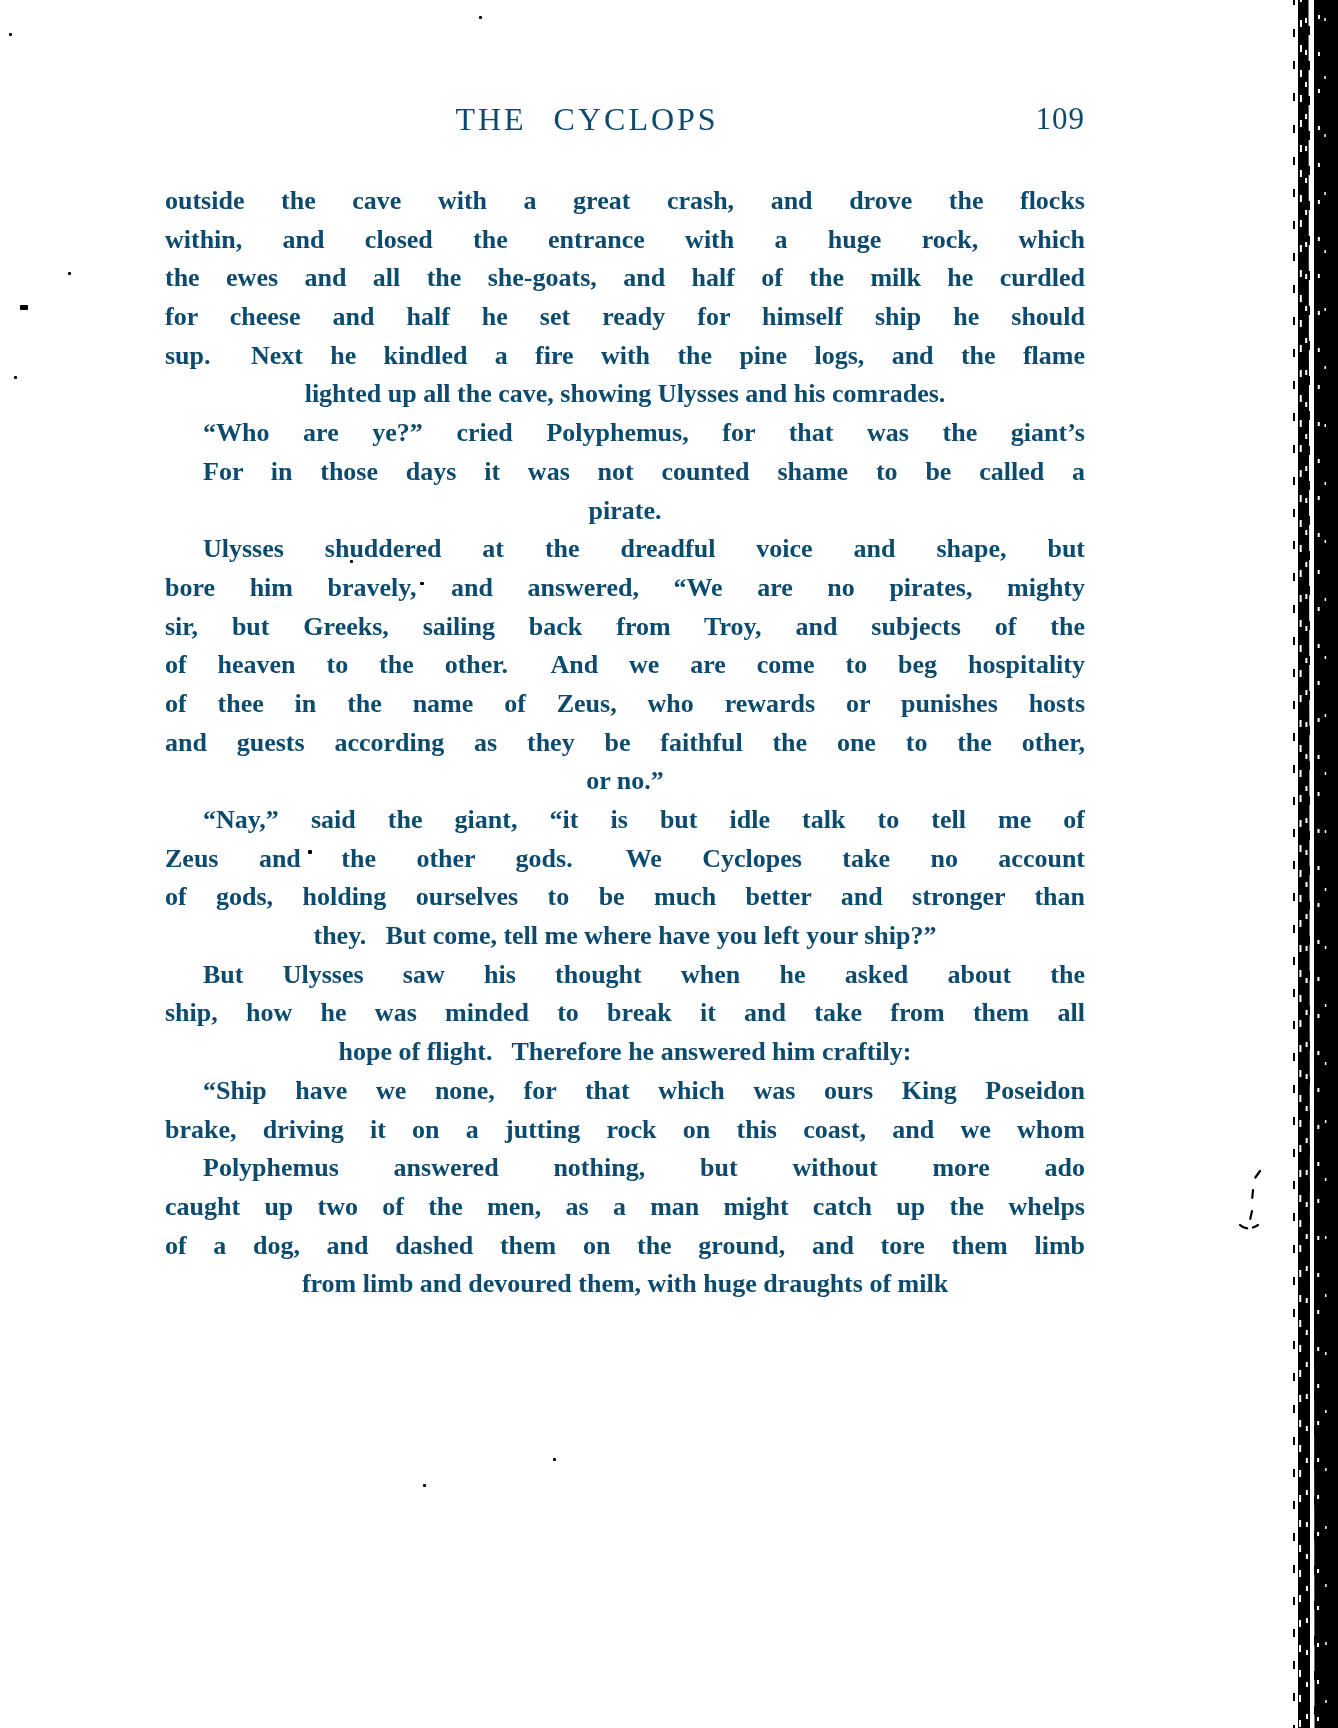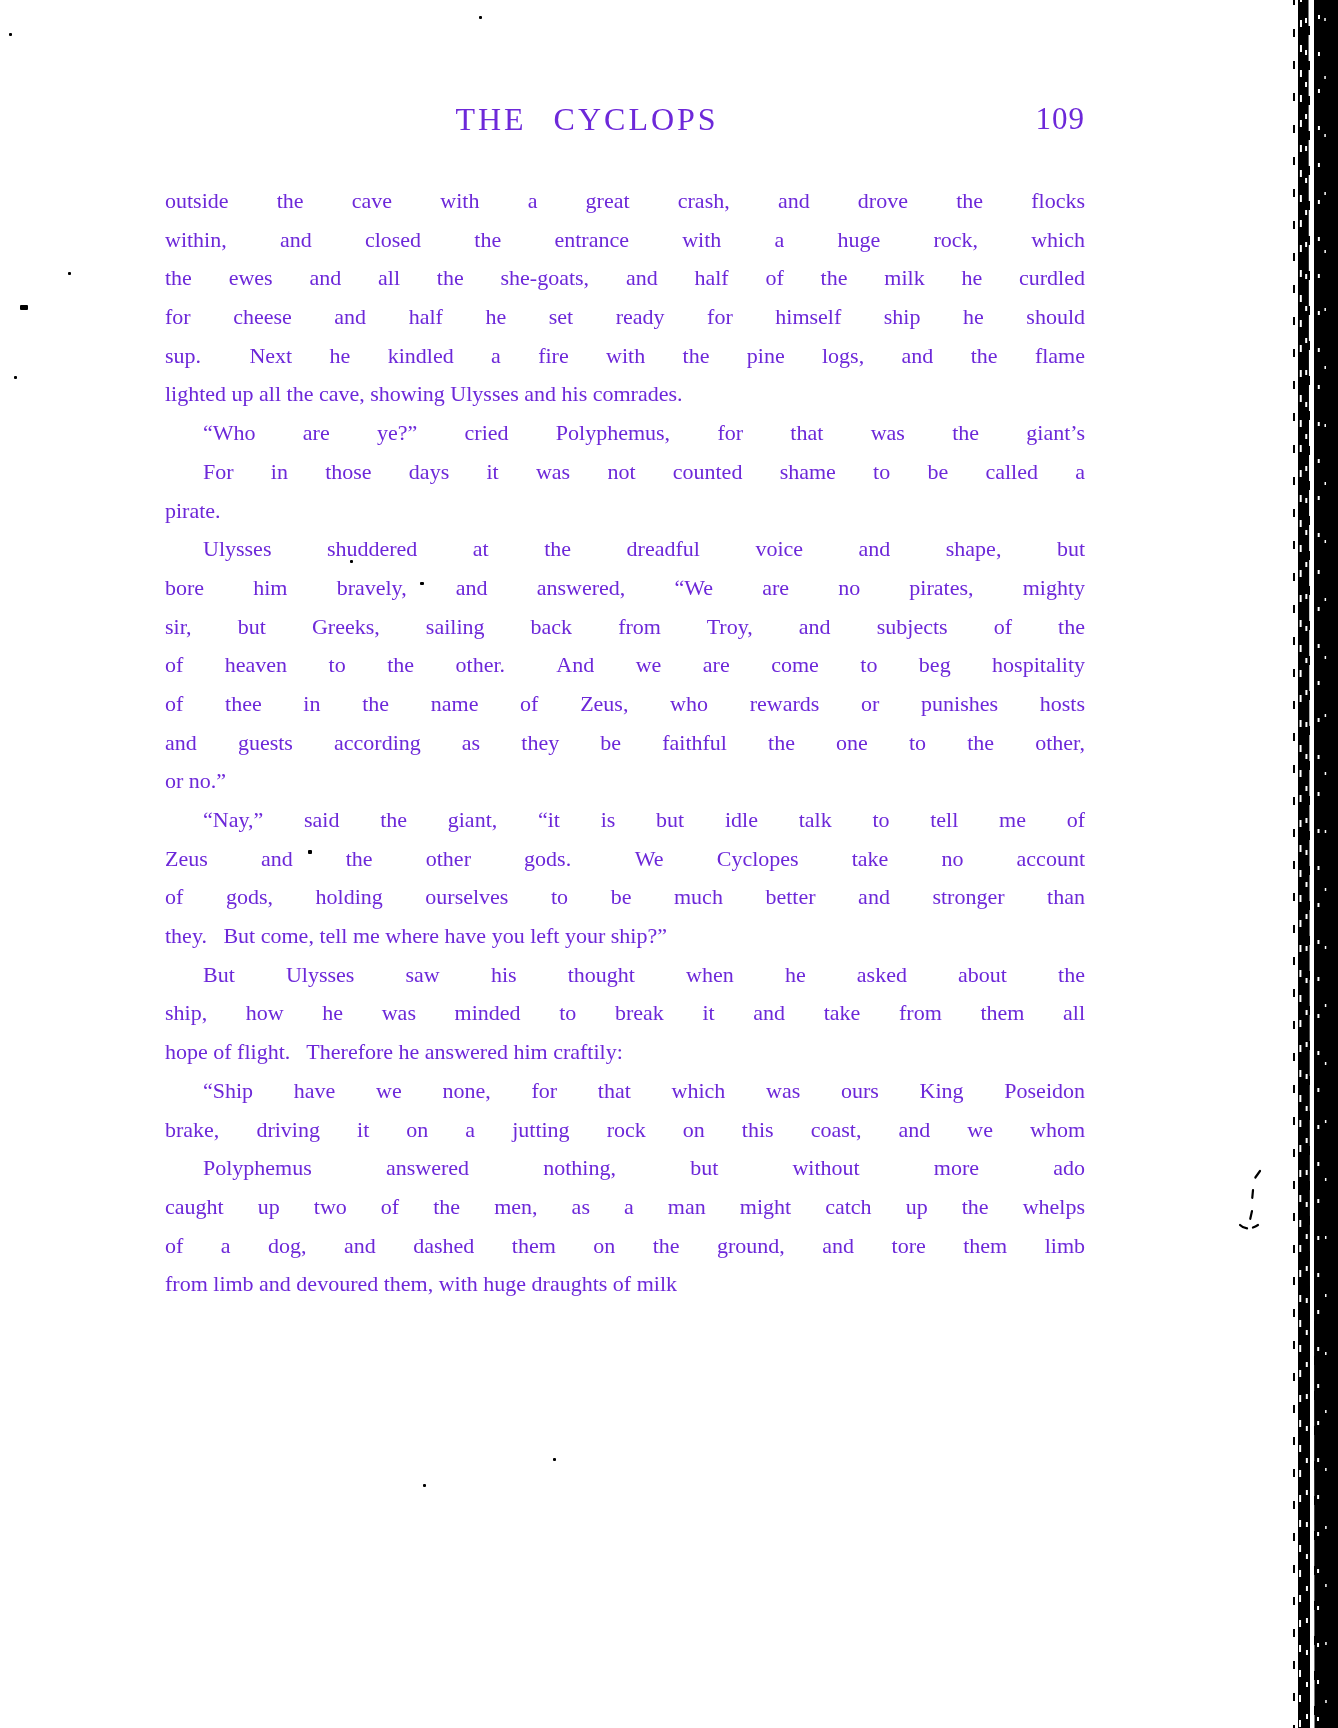--- a/index.html
+++ b/index.html
@@ -3,21 +3,21 @@
 <meta charset="utf-8">
 <style>
   html, body { margin: 0; padding: 0; background: #ffffff; }
   .page {
     position: relative;
     width: 1338px;
     height: 1728px;
     background: #ffffff;
     overflow: hidden;
     font-family: "Liberation Serif", serif;
-    color: #6d28d9;
+    color: #0c4a6e;
   }
   
   .header {
     position: absolute;
     left: 165px;
     top: 101px;
     width: 920px;
     height: 42px;
   }
   .header .title {
@@ -37,32 +37,33 @@
     font-size: 31px;
     letter-spacing: 1px;
     text-align: right;
   }
   
   .bodyblock {
     position: absolute;
     left: 165px;
     top: 182px;
     width: 920px;
-    font-size: 22px;
+    font-size: 26px;
+    font-weight: bold;
   }
   .para { margin: 0; padding: 0; }
   .tline {
     height: 38.7px;
     line-height: 38.7px;
     overflow: hidden;
     text-align: justify;
     white-space: normal;
   }
   .tline::after { content: ""; display: inline-block; width: 100%; height: 0; }
-  .tline.last { text-align: left; }
+  .tline.last { text-align: center; }
   .tline.last::after { content: none; }
   .tline.indent { text-indent: 38px; }
   
   .edge-band {
     position: absolute;
     top: 0;
     right: 0;
     width: 46px;
     height: 1728px;
   }

